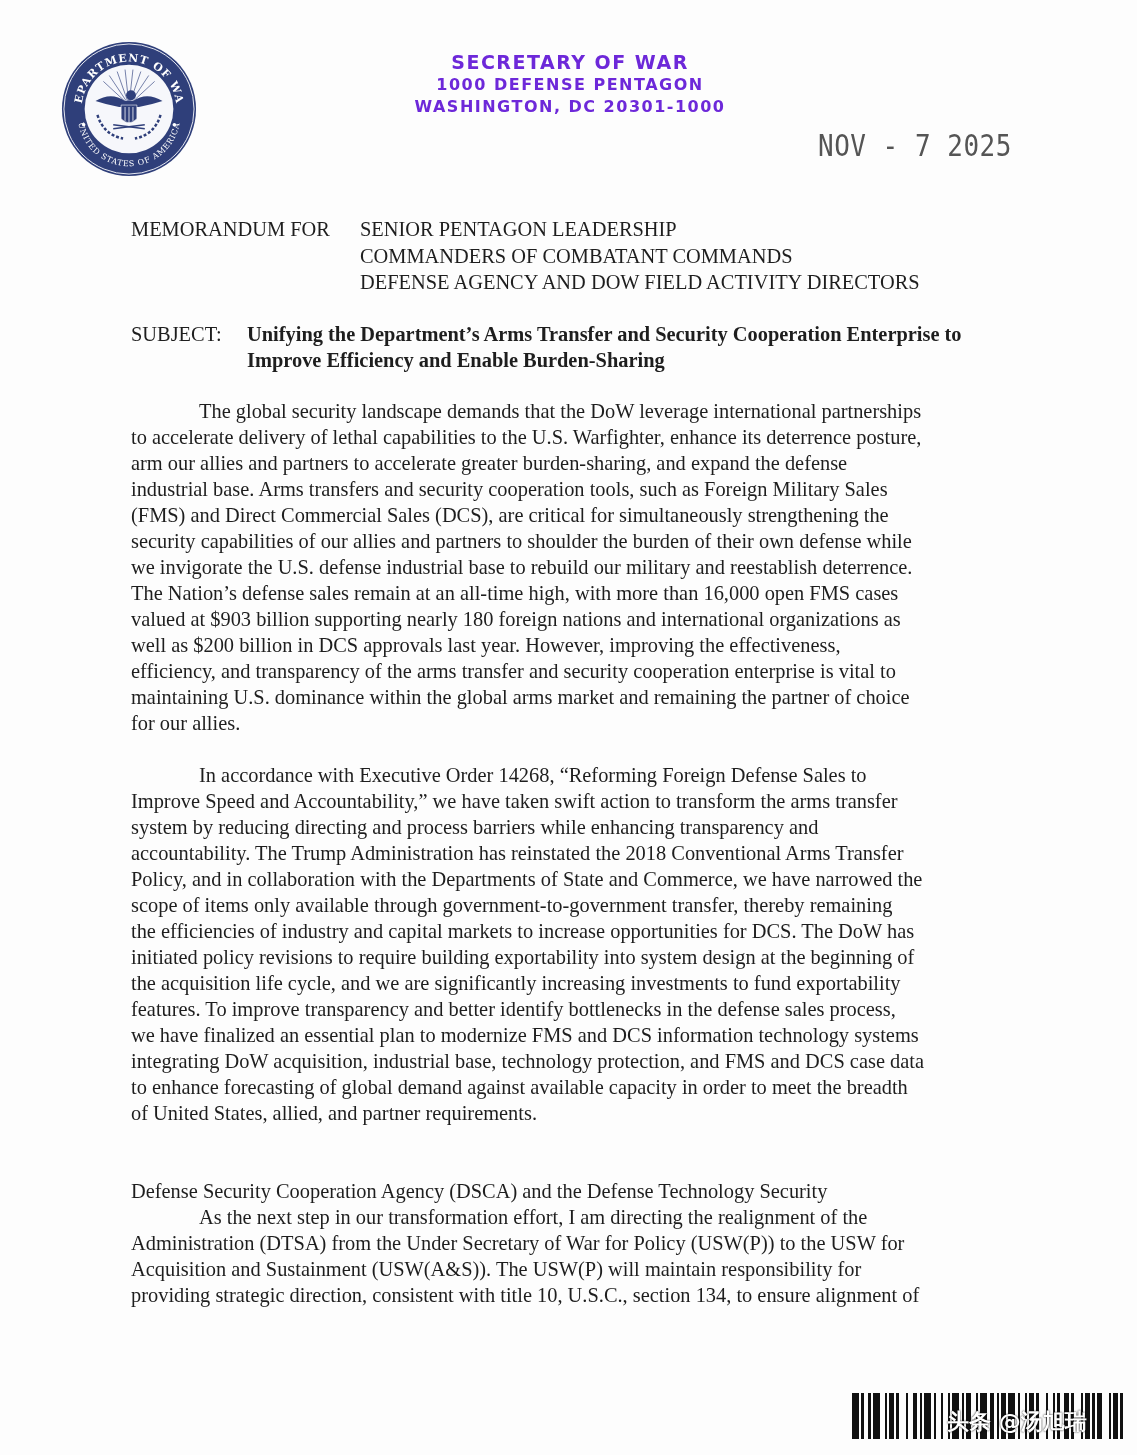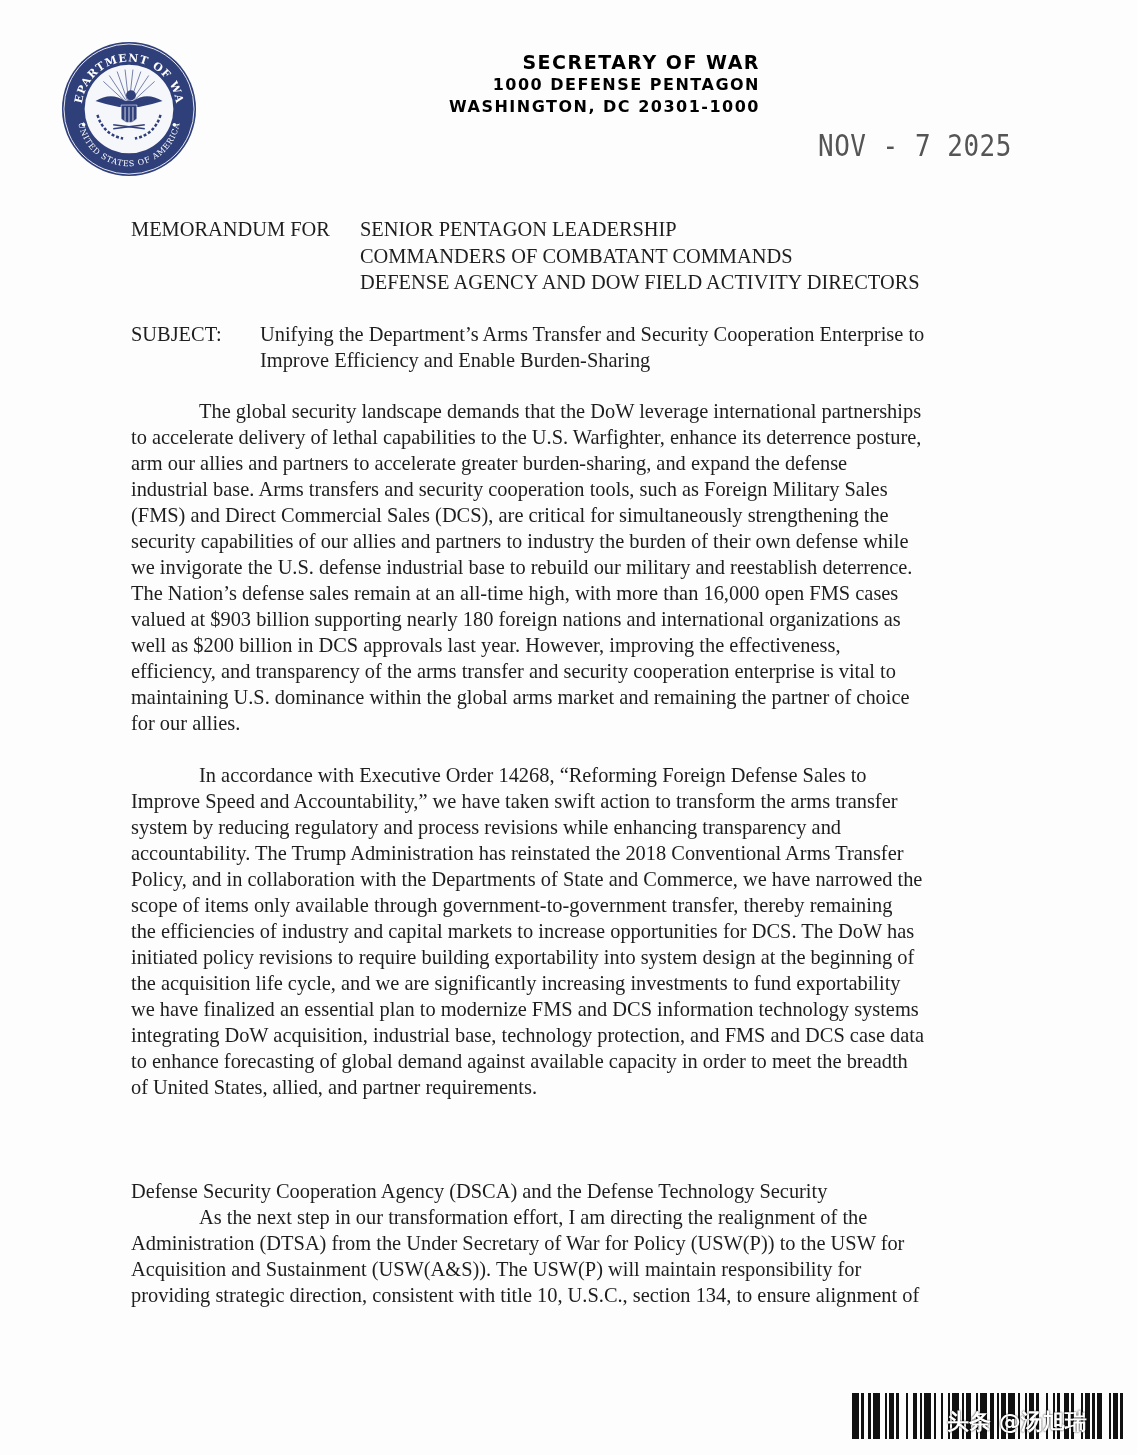--- a/index.html
+++ b/index.html
@@ -1,31 +1,31 @@
 <!DOCTYPE html>
 <html><head>
 <meta charset="utf-8">
 <style>
   html, body { margin: 0; padding: 0; background: #ffffff; }
   body { width: 1137px; height: 1455px; position: relative; overflow: hidden; }
   .page { position: absolute; inset: 0; background: #fdfdfd; }
   .seal { position: absolute; left: 60px; top: 40px; width: 138px; height: 138px; }
-  .letterhead { position: absolute; left: 380px; top: 50px; width: 380px; text-align: right;
-    font-family: "DejaVu Sans", sans-serif; color: #000000; font-weight: bold; letter-spacing: 1.5px; }
+  .letterhead { position: absolute; left: 380px; top: 50px; width: 380px; text-align: center;
+    font-family: "DejaVu Sans", sans-serif; color: #6d28d9; font-weight: bold; letter-spacing: 1.5px; }
   .lh-1 { font-size: 19px; line-height: 24px; }
   .lh-2, .lh-3 { font-size: 16px; line-height: 22px; }
   .date-stamp { position: absolute; left: 818px; top: 128px; font-family: "DejaVu Sans Mono", monospace;
     font-size: 26px; color: #555; letter-spacing: 0.5px; transform: scaleY(1.15); transform-origin: left top; }
   .memo { font-family: "Liberation Serif", serif; color: #1e1e1e; font-size: 20.4px; }
   .memo-for { position: absolute; left: 131px; top: 216px; line-height: 26.5px; }
   .memo-for .label { position: absolute; left: 0; top: 0; white-space: nowrap; }
   .memo-for .recips { position: absolute; left: 229px; top: 0; white-space: nowrap; }
   .subject { position: absolute; left: 131px; top: 321px; line-height: 26px; }
   .subject .label { position: absolute; left: 0; top: 0; white-space: nowrap; }
-  .subject .text { position: absolute; left: 129px; top: 0; white-space: nowrap; }
+  .subject .text { position: absolute; left: 116px; top: 0; white-space: nowrap; font-weight: bold; }
   .para { position: absolute; left: 131px; width: 880px; line-height: 26px; }
   .para .line { white-space: nowrap; display: block; }
   .para .line.indent { padding-left: 68px; }
   .barcode { position: absolute; left: 852px; top: 1393px; width: 274px; height: 60px; padding-left: 24px; }
   .bars { position: absolute; left: 0; top: 0; width: 274px; height: 46px; display: flex; }
   .bars span { display: block; height: 100%; background: #111; }
   .watermark { position: absolute; left: 95px; top: 14px; font-family: "DejaVu Sans", sans-serif; font-size: 22px;
     color: #fff; font-weight: bold; text-shadow: 0 0 2px #000; white-space: nowrap; }
   .barcode-num { position: absolute; left: 30px; top: 44px; font-family: "DejaVu Sans", sans-serif;
     font-size: 13px; color: #777; letter-spacing: 1px; white-space: nowrap; filter: blur(0.6px); }
@@ -99,39 +99,40 @@
       <div>Improve Efficiency and Enable Burden-Sharing</div>
     </div>
   </div>
 
   <div class="memo para" style="top:398px;">
       <span class="line indent">The global security landscape demands that the DoW leverage international partnerships</span>
       <span class="line">to accelerate delivery of lethal capabilities to the U.S. Warfighter, enhance its deterrence posture,</span>
       <span class="line">arm our allies and partners to accelerate greater burden-sharing, and expand the defense</span>
       <span class="line">industrial base.  Arms transfers and security cooperation tools, such as Foreign Military Sales</span>
       <span class="line">(FMS) and Direct Commercial Sales (DCS), are critical for simultaneously strengthening the</span>
-      <span class="line">security capabilities of our allies and partners to industry the burden of their own defense while</span>
+      <span class="line">security capabilities of our allies and partners to shoulder the burden of their own defense while</span>
       <span class="line">we invigorate the U.S. defense industrial base to rebuild our military and reestablish deterrence.</span>
       <span class="line">The Nation’s defense sales remain at an all-time high, with more than 16,000 open FMS cases</span>
       <span class="line">valued at $903 billion supporting nearly 180 foreign nations and international organizations as</span>
       <span class="line">well as $200 billion in DCS approvals last year.  However, improving the effectiveness,</span>
       <span class="line">efficiency, and transparency of the arms transfer and security cooperation enterprise is vital to</span>
       <span class="line">maintaining U.S. dominance within the global arms market and remaining the partner of choice</span>
       <span class="line">for our allies.</span>
     </div>
   <div class="memo para" style="top:762px;">
       <span class="line indent">In accordance with Executive Order 14268, “Reforming Foreign Defense Sales to</span>
       <span class="line">Improve Speed and Accountability,” we have taken swift action to transform the arms transfer</span>
-      <span class="line">system by reducing regulatory and process revisions while enhancing transparency and</span>
+      <span class="line">system by reducing directing and process barriers while enhancing transparency and</span>
       <span class="line">accountability.  The Trump Administration has reinstated the 2018 Conventional Arms Transfer</span>
       <span class="line">Policy, and in collaboration with the Departments of State and Commerce, we have narrowed the</span>
       <span class="line">scope of items only available through government-to-government transfer, thereby remaining</span>
       <span class="line">the efficiencies of industry and capital markets to increase opportunities for DCS.  The DoW has</span>
       <span class="line">initiated policy revisions to require building exportability into system design at the beginning of</span>
       <span class="line">the acquisition life cycle, and we are significantly increasing investments to fund exportability</span>
+      <span class="line">features.  To improve transparency and better identify bottlenecks in the defense sales process,</span>
       <span class="line">we have finalized an essential plan to modernize FMS and DCS information technology systems</span>
       <span class="line">integrating DoW acquisition, industrial base, technology protection, and FMS and DCS case data</span>
       <span class="line">to enhance forecasting of global demand against available capacity in order to meet the breadth</span>
       <span class="line">of United States, allied, and partner requirements.</span>
     </div>
   <div class="memo para" style="top:1178px;">
       <span class="line">Defense Security Cooperation Agency (DSCA) and the Defense Technology Security</span>
       <span class="line indent">As the next step in our transformation effort, I am directing the realignment of the</span>
       <span class="line">Administration (DTSA) from the Under Secretary of War for Policy (USW(P)) to the USW for</span>
       <span class="line">Acquisition and Sustainment (USW(A&amp;S)).  The USW(P) will maintain responsibility for</span>

